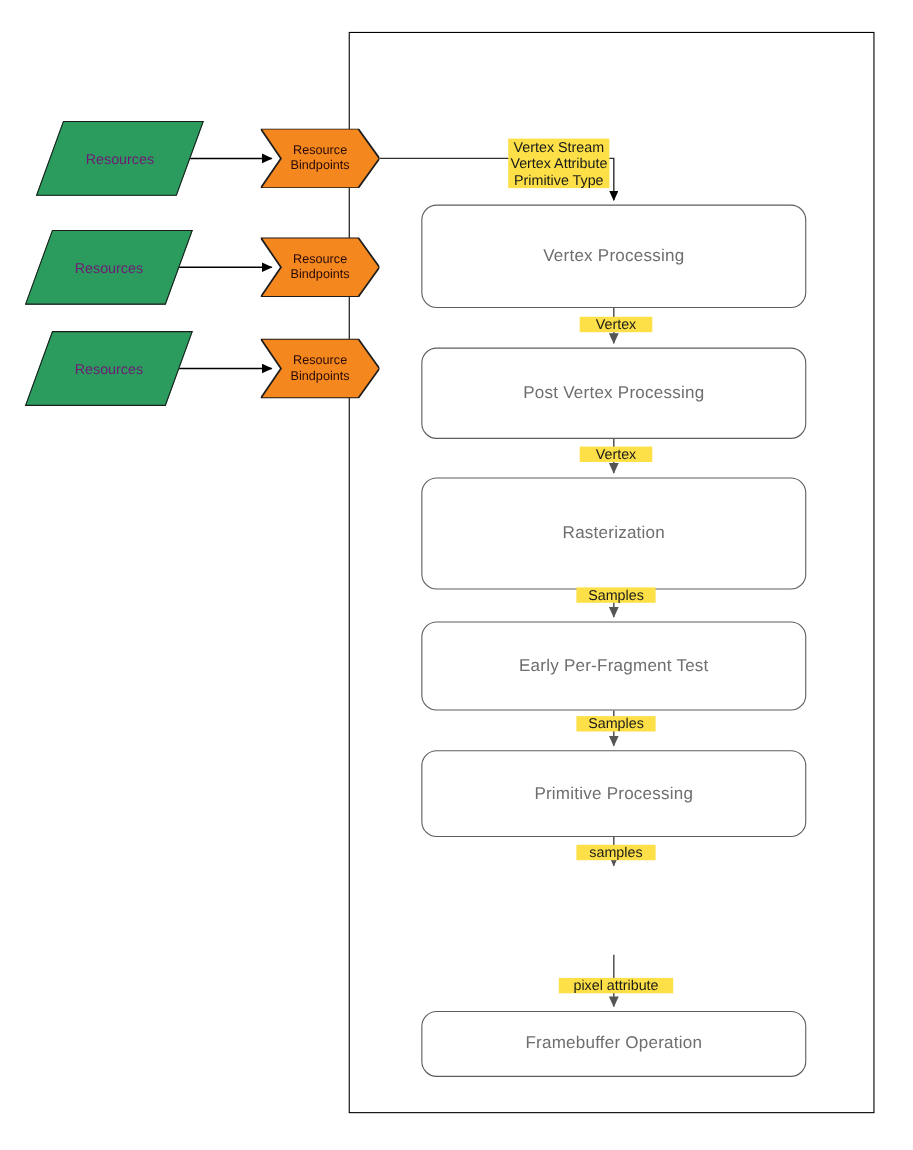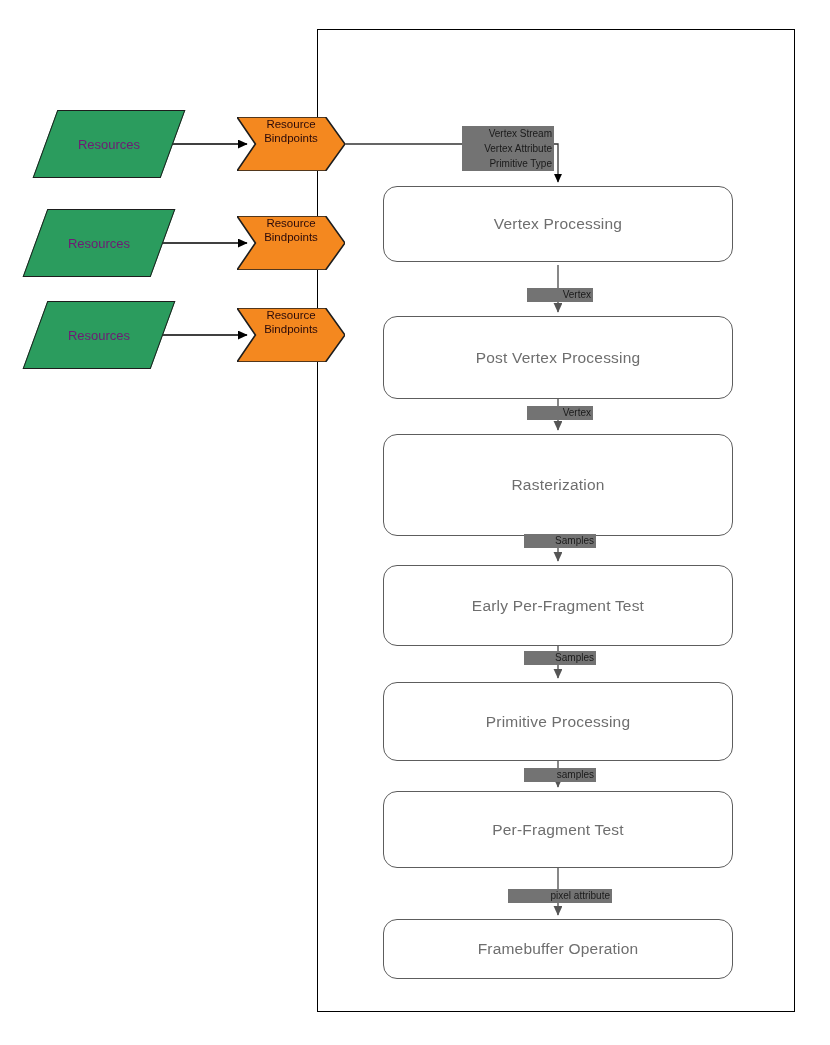--- a/index.html
+++ b/index.html
@@ -90,37 +90,38 @@
     height: 54px;
     pointer-events: none;
   }
   .bindpoint-label {
     position: absolute;
     width: 108px;
     height: 54px;
     display: flex;
     flex-direction: column;
     align-items: center;
+    justify-content: center;
     color: #2a0a0a;
     font-size: 11.5px;
     line-height: 14px;
     font-family: "Liberation Sans", sans-serif;
     pointer-events: none;
     text-align: center;
   }
   
   .edge-label {
     position: absolute;
     color: #1a1a1a;
-    font-size: 10px;
+    font-size: 13px;
     font-family: "Liberation Sans", sans-serif;
     white-space: nowrap;
-    text-align: right;
+    text-align: center;
     line-height: 14px;
-    background: #737373;
+    background: #fde047;
     padding: 0 2px;
   }
   .edge-label.multi {
     line-height: 15px;
   }
 </style>
 </head>
 <body>
 
 <div id="canvas">
@@ -198,31 +199,30 @@
     <div class="bindpoint" style="left:237px; top:308px;"></div>
     <svg class="bindpoint-outline" style="left:237px; top:308px;" viewBox="0 0 108 54">
       <polygon points="0,0 88.6,0 108,27 88.6,54 0,54 18.4,27" fill="none" stroke="#1d1d1d" stroke-width="1.6"></polygon>
     </svg>
     <div class="bindpoint-label" style="left:237px; top:308px;">
       <span>Resource</span>
       <span>Bindpoints</span>
     </div>
   </div>
 
-  <div class="stage" style="top:186px; height:76px;">Vertex Processing</div>
+  <div class="stage" style="top:186px; height:94px;">Vertex Processing</div>
 
   <div class="stage" style="top:316px; height:83px;">Post Vertex Processing</div>
 
   <div class="stage" style="top:434px; height:102px;">Rasterization</div>
 
   <div class="stage" style="top:565px; height:81px;">Early Per-Fragment Test</div>
 
   <div class="stage" style="top:682px; height:79px;">Primitive Processing</div>
 
-  <div class="stage" style="top:791px; height:77px;">Per-Fragment Test</div>
 
   <div class="stage" style="top:919px; height:60px;">Framebuffer Operation</div>
 
   <div class="edge-label multi" style="left:462px; top:126px; width:88px;">
     <div>Vertex Stream</div>
     <div>Vertex Attribute</div>
     <div>Primitive Type</div>
   </div>
 
   <div class="edge-label" style="left:527px; top:288px; width:62px;">Vertex</div>

